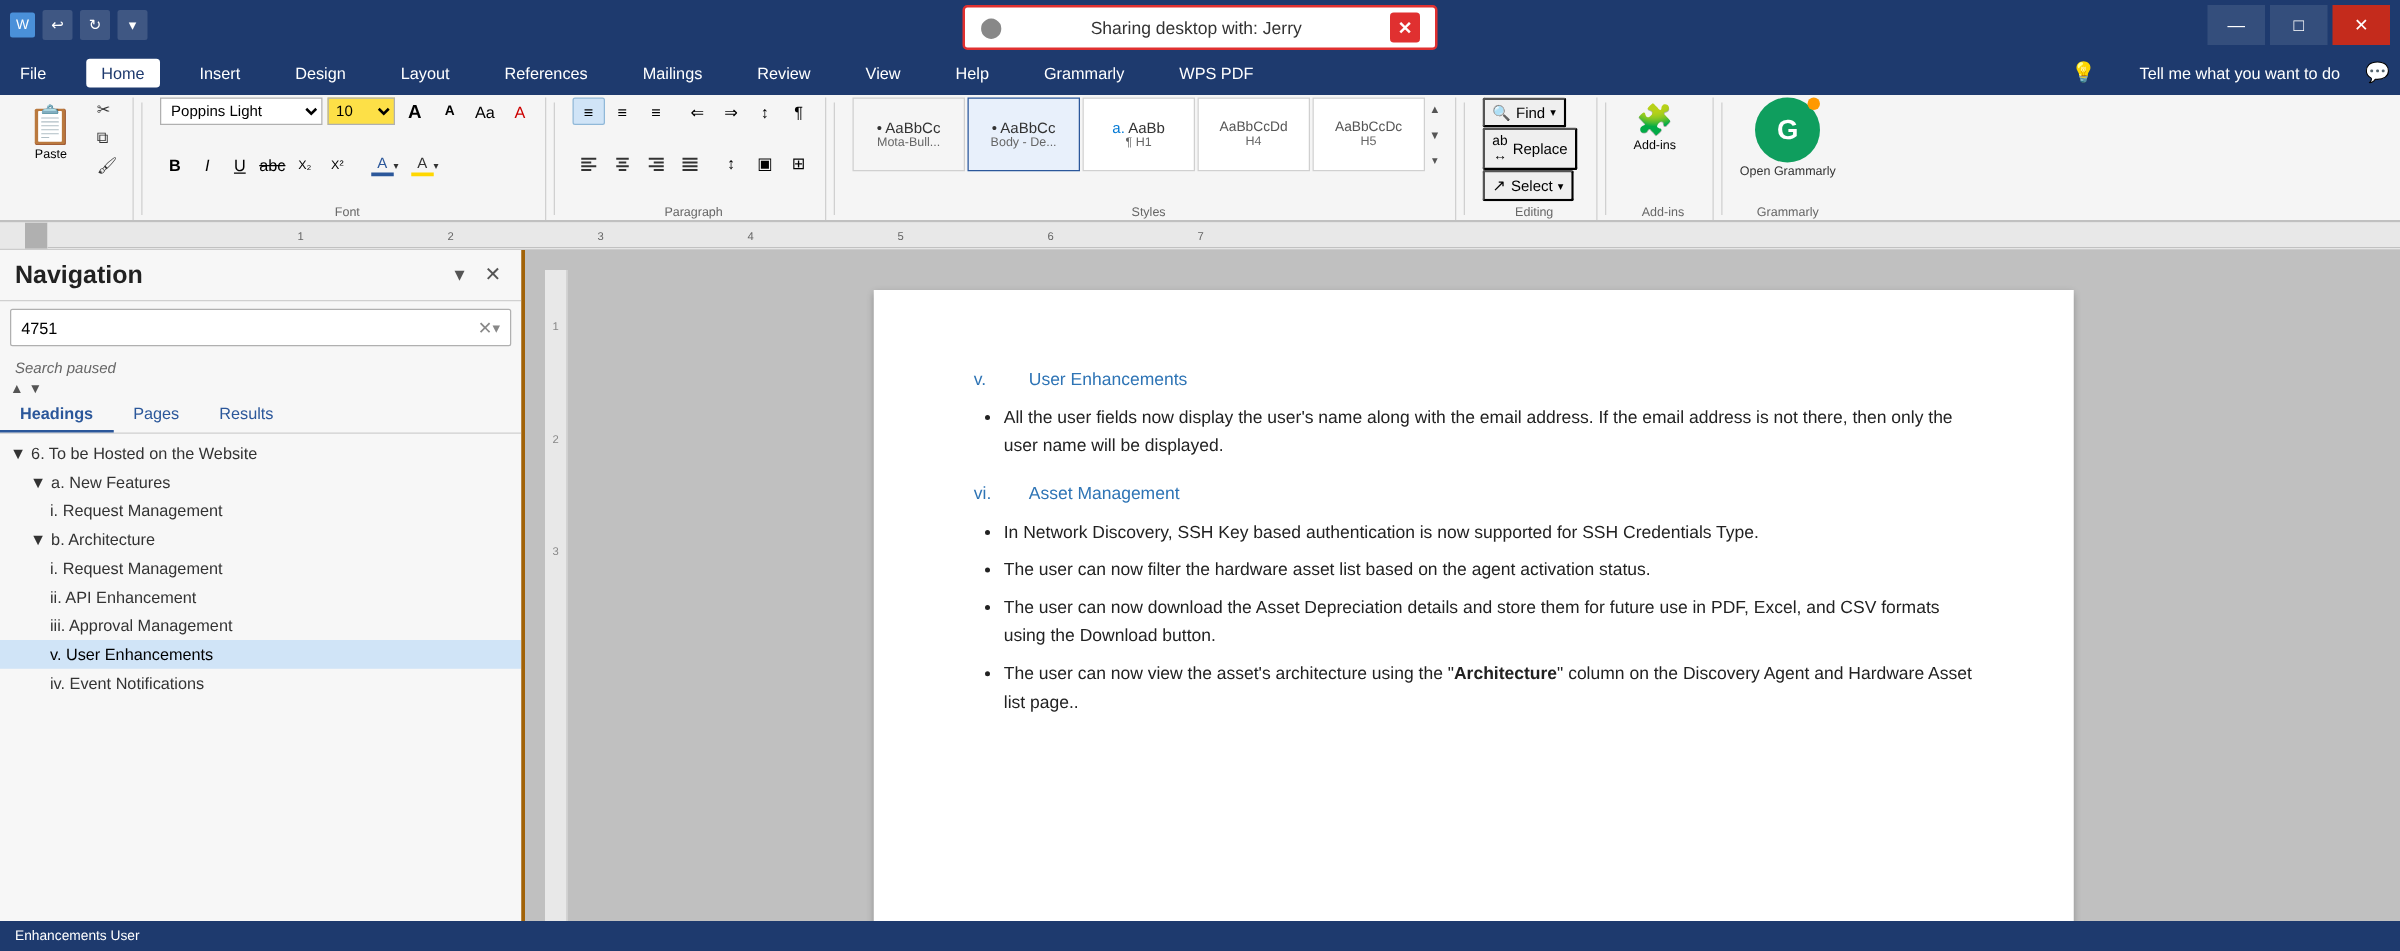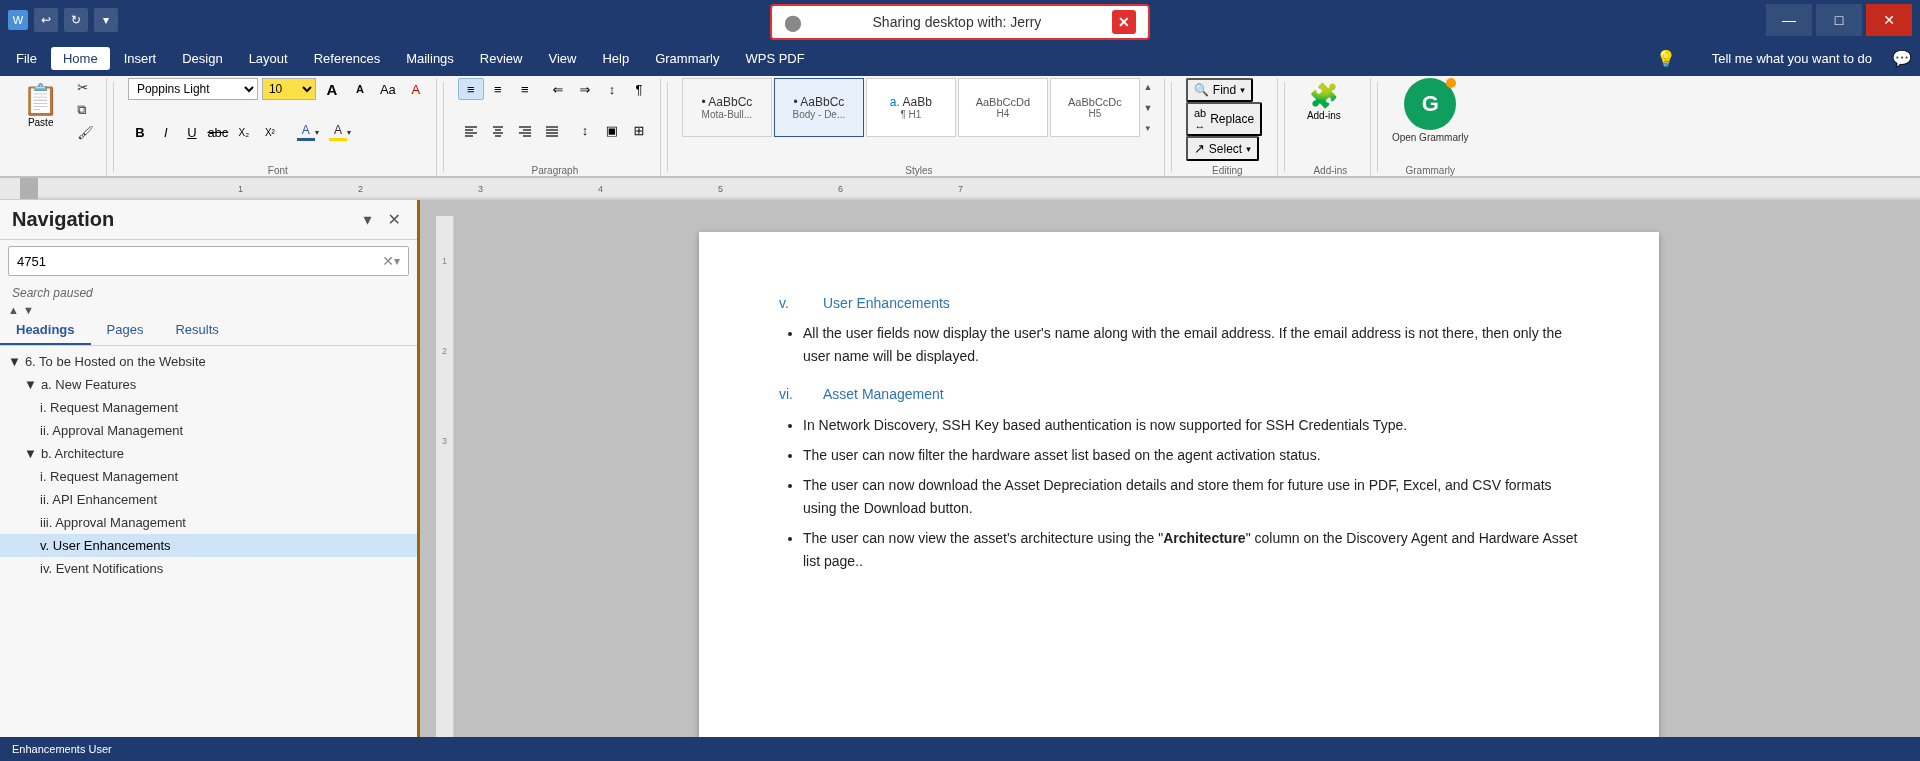--- a/index.html
+++ b/index.html
@@ -40,21 +40,21 @@
     .ctrl-max { background: rgba(255,255,255,0.1); color: white; }
     .ctrl-close { background: #c42b1c; color: white; }
 
     
     .menu-bar {
       background: #1e3a6e;
       height: 36px;
       display: flex;
       align-items: center;
       padding: 0 4px;
-      gap: 2px;
+      gap: 20px;
     }
     .menu-item {
       padding: 4px 12px;
       color: white;
       cursor: pointer;
       border-radius: 3px;
       font-size: 13px;
     }
     .menu-item.active { background: white; color: #1e3a6e; }
     .menu-right { margin-left: auto; display: flex; align-items: center; gap: 8px; }
@@ -514,23 +514,20 @@
         <span>▼</span>
         <span>6. To be Hosted on the Website</span>
       </div>
       <div class="tree-item level-2">
         <span>▼</span>
         <span>a. New Features</span>
       </div>
       <div class="tree-item level-3">
         <span>i. Request Management</span>
       </div>
-      <div class="tree-item level-3">
-        <span>ii. Approval Management</span>
-      </div>
       <div class="tree-item level-2">
         <span>▼</span>
         <span>b. Architecture</span>
       </div>
       <div class="tree-item level-3">
         <span>i. Request Management</span>
       </div>
       <div class="tree-item level-3">
         <span>ii. API Enhancement</span>
       </div>

